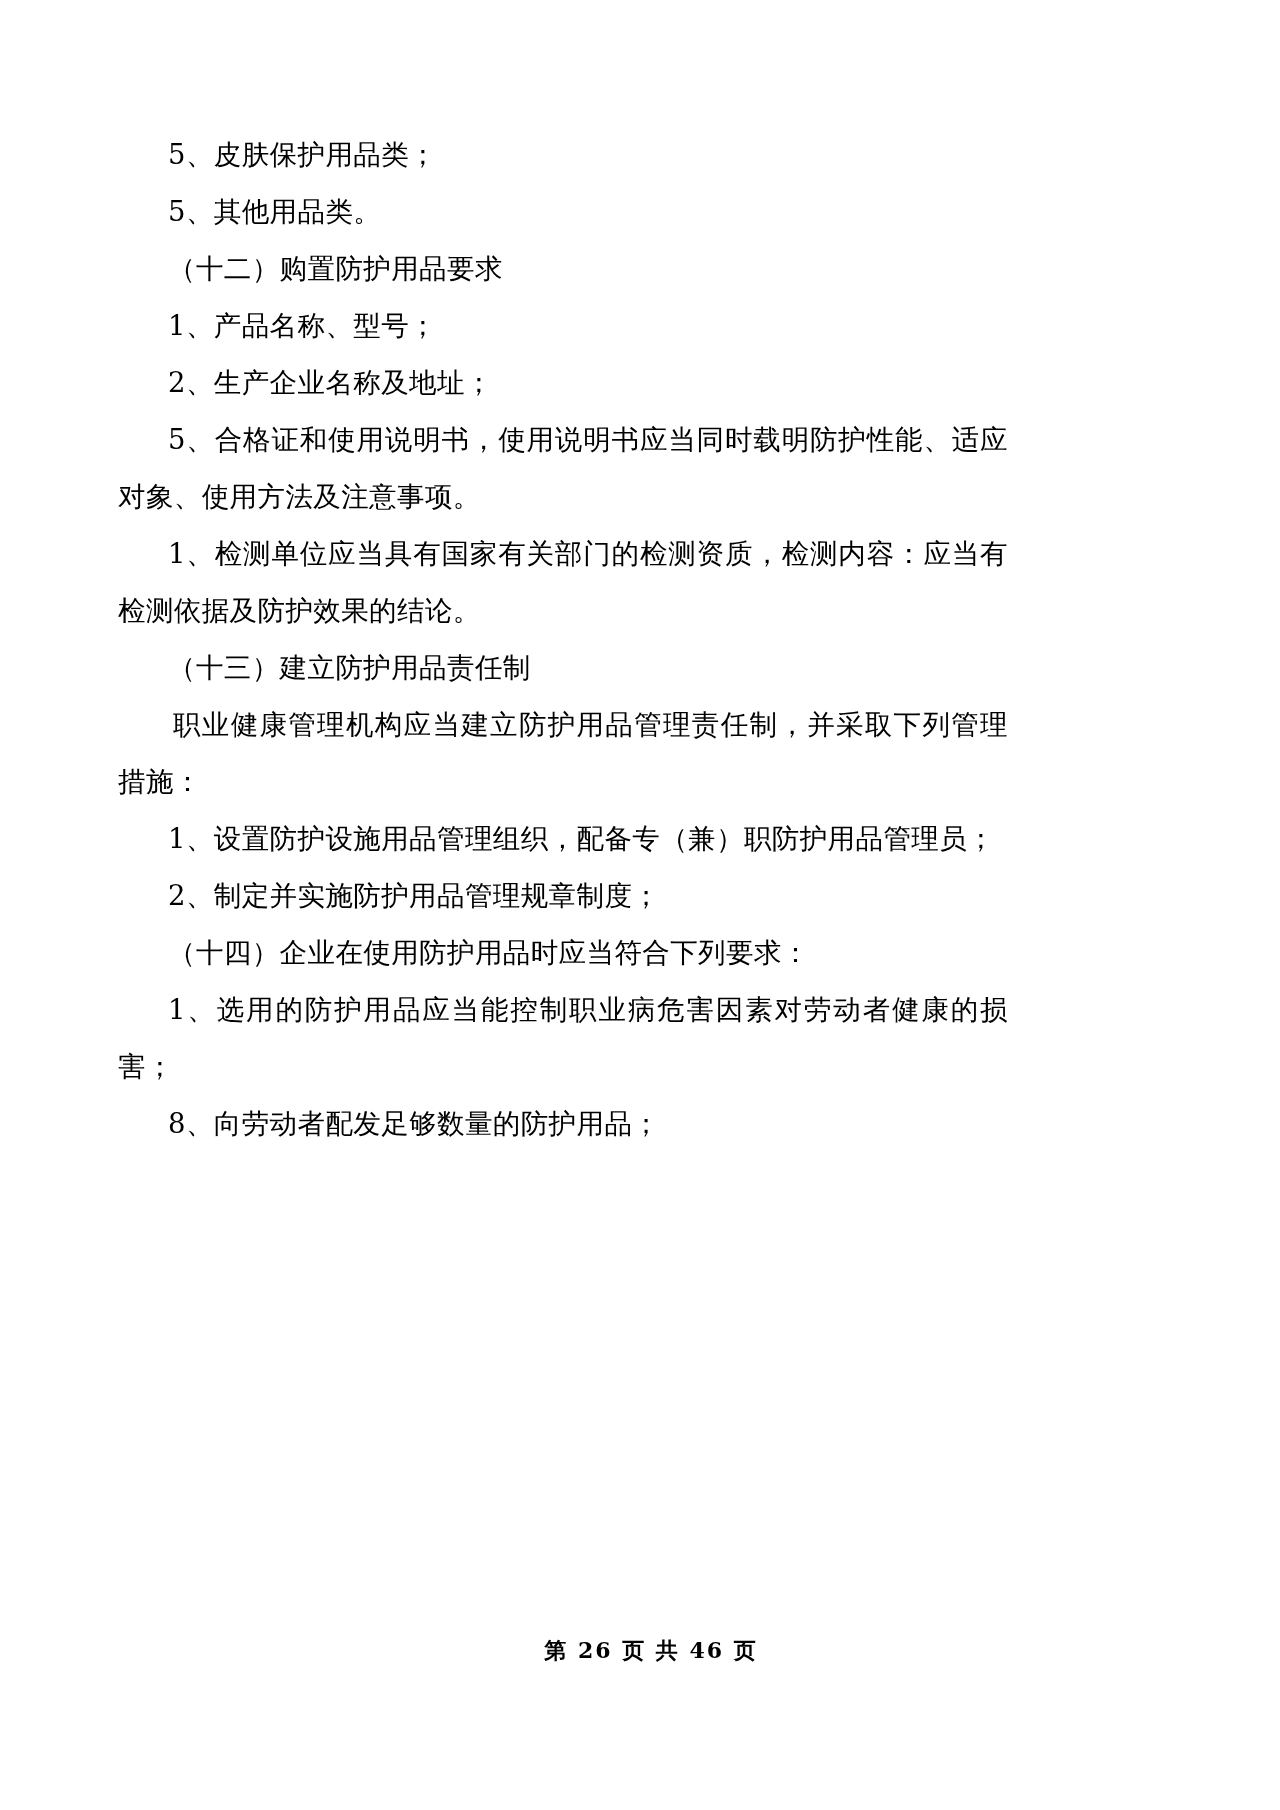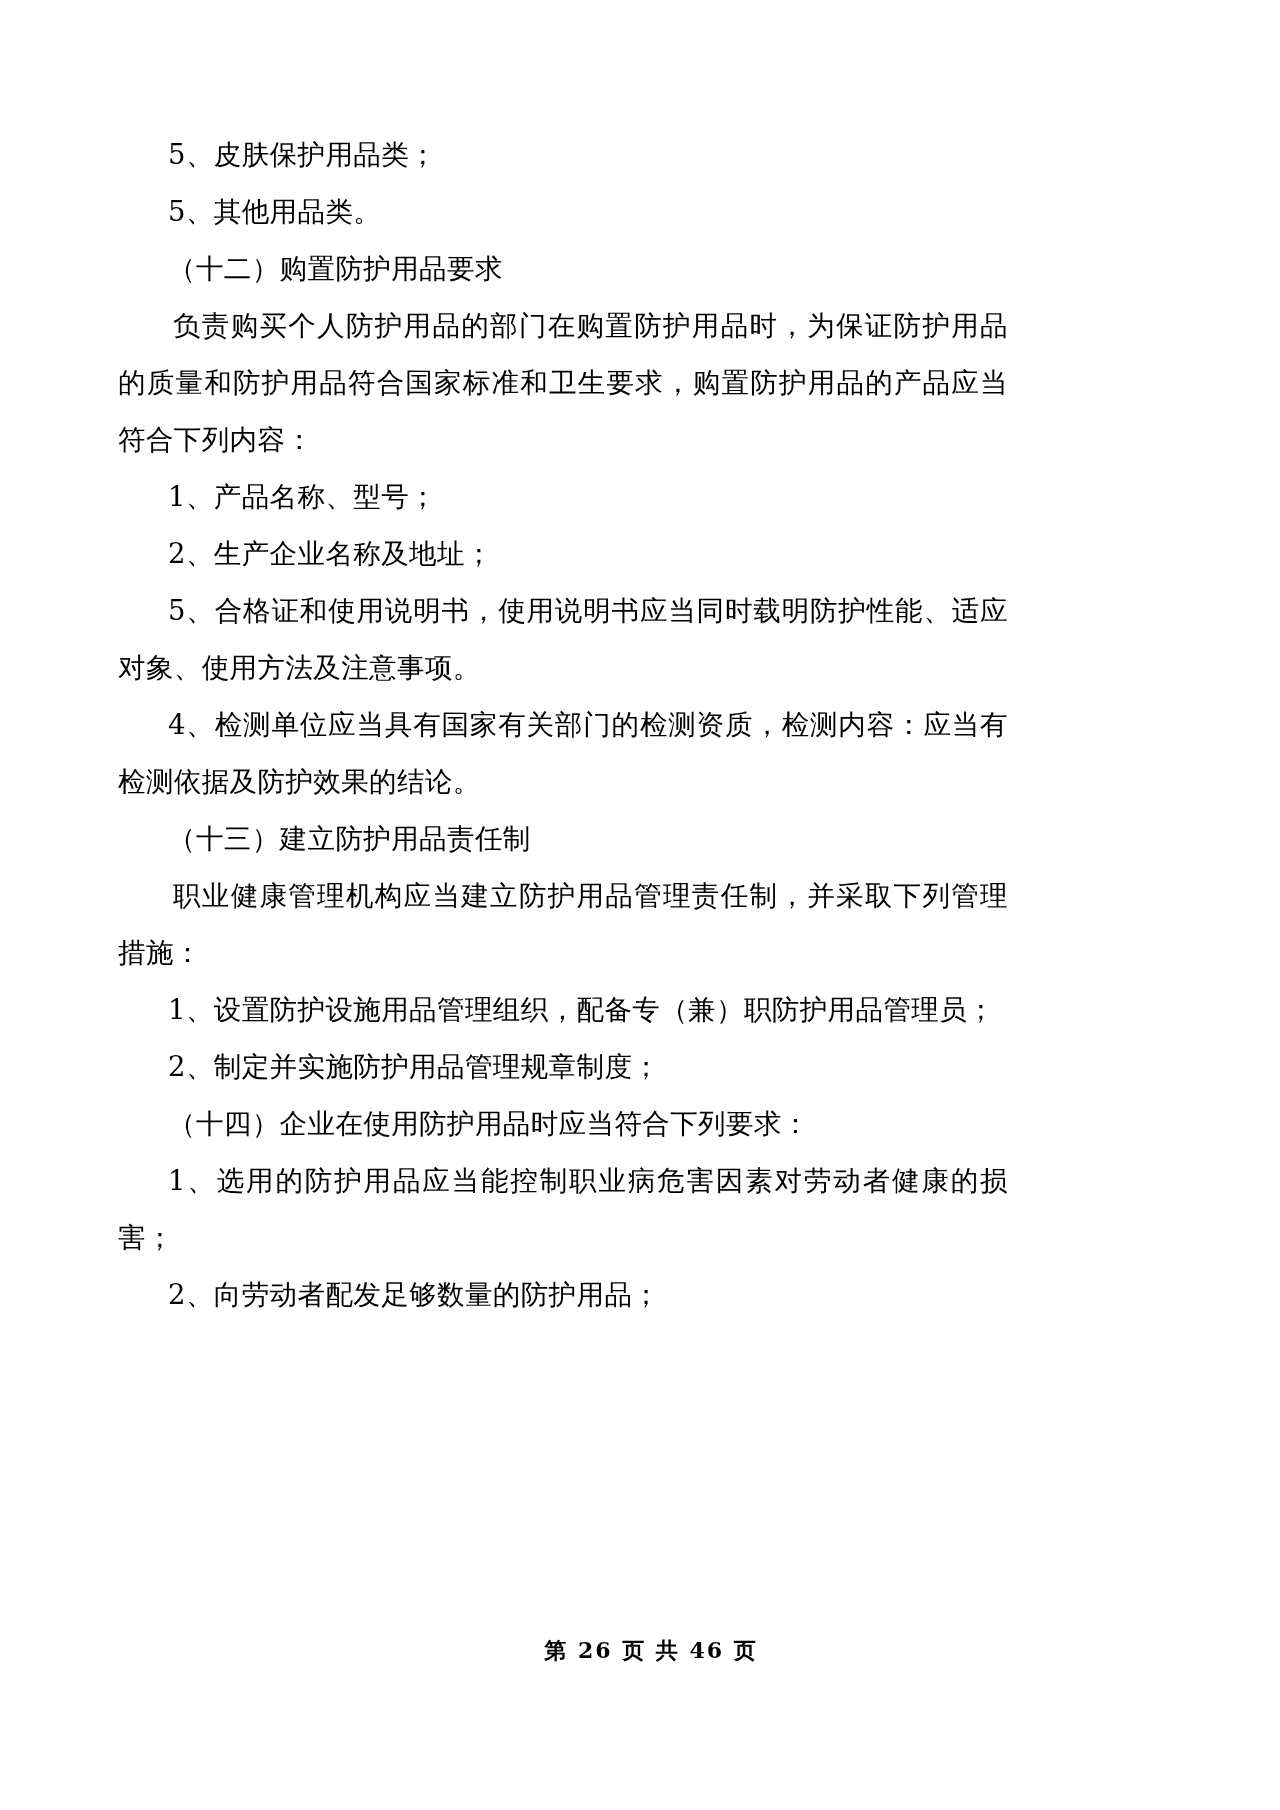--- a/index.html
+++ b/index.html
@@ -54,29 +54,28 @@
 </style>
 </head>
 <body>
 
 <div class="page">
 
   <div class="content">
     <p class="indent-half">5、皮肤保护用品类；</p>
     <p class="indent-half">5、其他用品类。</p>
     <p class="indent-half">（十二）购置防护用品要求</p>
-    <p class="indent">负责购买个人防护用品的部门在购置防护用品时，为保证防护用品的质量和防护用品符合国家标准和卫生要求，购置防护用品的产品应当符合下列内容：</p>
     <p class="indent-half">1、产品名称、型号；</p>
     <p class="indent-half">2、生产企业名称及地址；</p>
     <p class="indent-half">5、合格证和使用说明书，使用说明书应当同时载明防护性能、适应对象、使用方法及注意事项。</p>
-    <p class="indent-half">4、检测单位应当具有国家有关部门的检测资质，检测内容：应当有检测依据及防护效果的结论。</p>
+    <p class="indent-half">1、检测单位应当具有国家有关部门的检测资质，检测内容：应当有检测依据及防护效果的结论。</p>
     <p class="indent-half">（十三）建立防护用品责任制</p>
     <p class="indent">职业健康管理机构应当建立防护用品管理责任制，并采取下列管理措施：</p>
     <p class="indent-half">1、设置防护设施用品管理组织，配备专（兼）职防护用品管理员；</p>
     <p class="indent-half">2、制定并实施防护用品管理规章制度；</p>
     <p class="indent-half">（十四）企业在使用防护用品时应当符合下列要求：</p>
     <p class="indent-half">1、选用的防护用品应当能控制职业病危害因素对劳动者健康的损害；</p>
-    <p class="indent-half">2、向劳动者配发足够数量的防护用品；</p>
+    <p class="indent-half">8、向劳动者配发足够数量的防护用品；</p>
   </div>
 
   <div class="footer">第 26 页 共 46 页</div>
 
 </div>
 
 </body></html>

